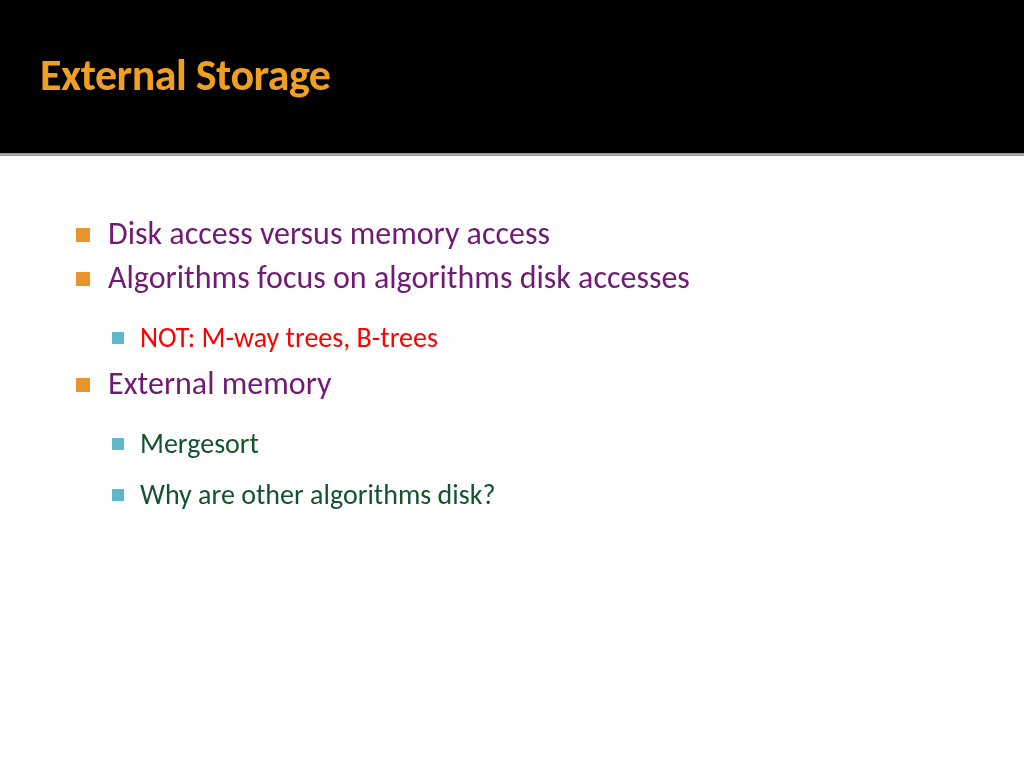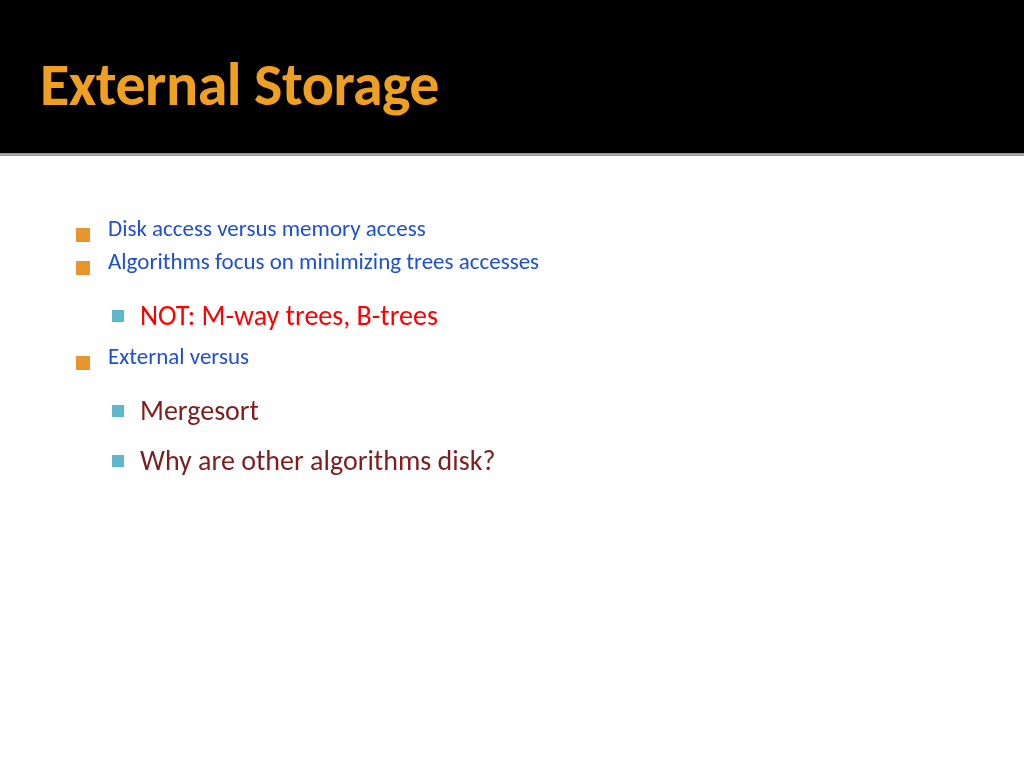--- a/index.html
+++ b/index.html
@@ -14,21 +14,21 @@
       font-family: Calibri, 'Segoe UI', sans-serif;
       overflow: hidden;
     }
     .header {
       background: #000000;
       height: 153px;
       padding: 48px 40px 0 40px;
     }
     .title {
       color: #f0a020;
-      font-size: 60px;
+      font-size: 44px;
       font-weight: bold;
       letter-spacing: -0.5px;
     }
     .divider {
       height: 3px;
       background: linear-gradient(to bottom, #ccc 0%, #aaa 50%, #ccc 100%);
       border-top: 1px solid #999;
       border-bottom: 1px solid #999;
     }
     .content {
@@ -65,27 +65,27 @@
       margin-top: 12px;
       margin-right: 16px;
     }
     .bullet-orange {
       background: #e8952e;
     }
     .bullet-teal {
       background: #5fb8c9;
     }
     .text-l1 {
-      font-size: 23px;
-      color: #1d4ed8;
+      font-size: 32px;
+      color: #701a75;
       line-height: 1.25;
     }
     .text-l2 {
       font-size: 28px;
-      color: #7f1d1d;
+      color: #14532d;
       line-height: 1.3;
     }
     .text-red {
       color: #ff0000;
     }
     .gap-after {
       margin-bottom: 2px;
     }
   </style>
 </head>
@@ -98,31 +98,31 @@
 
 <div class="content">
 
   <div class="bullet-item bullet-l1">
     <div class="bullet-square bullet-orange"></div>
     <div class="text-l1">Disk access versus memory access</div>
   </div>
 
   <div class="bullet-item bullet-l1">
     <div class="bullet-square bullet-orange"></div>
-    <div class="text-l1">Algorithms focus on minimizing trees accesses</div>
+    <div class="text-l1">Algorithms focus on algorithms disk accesses</div>
   </div>
 
   <div class="bullet-item bullet-l2 first-sub">
     <div class="bullet-square-sm bullet-teal"></div>
     <div class="text-l2 text-red">NOT: M-way trees, B-trees</div>
   </div>
 
   <div class="bullet-item bullet-l1 gap-after">
     <div class="bullet-square bullet-orange"></div>
-    <div class="text-l1">External versus</div>
+    <div class="text-l1">External memory</div>
   </div>
 
   <div class="bullet-item bullet-l2 first-sub">
     <div class="bullet-square-sm bullet-teal"></div>
     <div class="text-l2">Mergesort</div>
   </div>
 
   <div class="bullet-item bullet-l2">
     <div class="bullet-square-sm bullet-teal"></div>
     <div class="text-l2">Why are other algorithms disk?</div>

